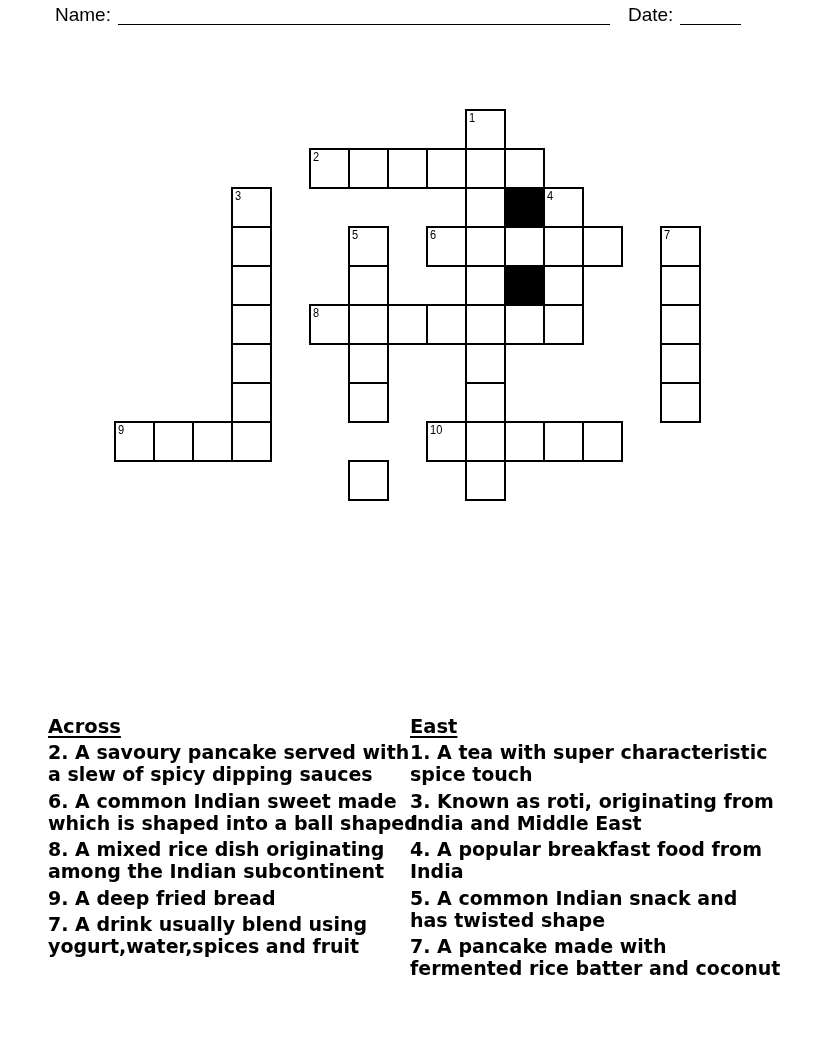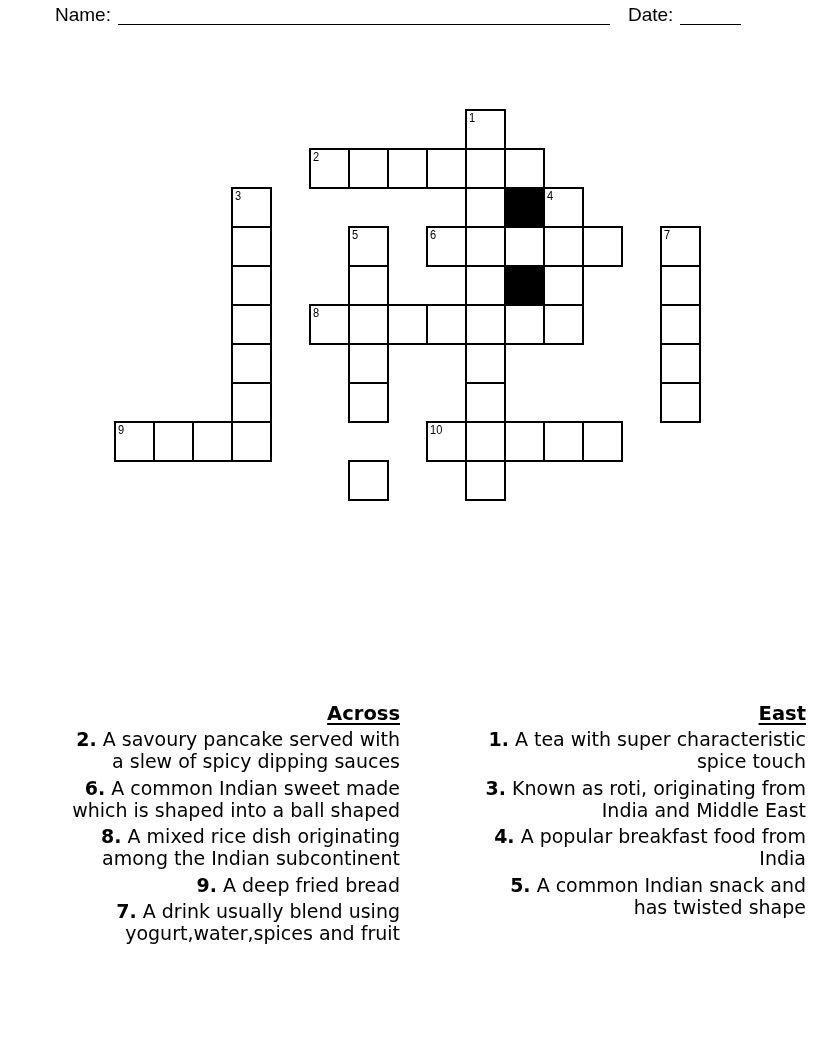--- a/index.html
+++ b/index.html
@@ -63,35 +63,36 @@
   .cellnum {
     position: absolute; top: -1px; left: 2px;
     font-family: "Liberation Sans", sans-serif;
     font-size: 13px; line-height: 15px;
     transform: scaleX(0.85);
     transform-origin: left top;
   }
 
   
   .clues { position: absolute; top: 702px; left: 0; width: 816px; }
-  .clue-col { position: absolute; top: 0; text-align: right; }
+  .clue-col { position: absolute; top: 13px; }
   #across-col { left: 48px;  width: 352px; }
   #down-col   { left: 410px; width: 396px; }
   .clue-heading {
     margin: 0 0 3px 0;
     font-size: 19.5px; line-height: 23px;
     font-weight: bold;
     text-decoration: underline;
     text-decoration-thickness: 2px;
     text-underline-offset: 3px;
   }
   .clue {
     margin: 0 0 4.5px 0;
     font-size: 19px; line-height: 22px;
     white-space: nowrap;
+    font-weight: bold;
   }
 </style>
 </head>
 <body>
 
 <div id="page">
 
   <div class="hdr">
     <span>Name:</span>
       <span class="fill-line name-line"></span>
@@ -187,17 +188,18 @@
           <p class="clue"><b>7.</b> A drink usually blend using<br>yogurt,water,spices and fruit</p>
         </div>
     </div>
     <div class="clue-col" id="down-col">
       <p class="clue-heading">East</p>
       <div>
           <p class="clue"><b>1.</b> A tea with super characteristic<br>spice touch</p>
           <p class="clue"><b>3.</b> Known as roti, originating from<br>India and Middle East</p>
           <p class="clue"><b>4.</b> A popular breakfast food from<br>India</p>
           <p class="clue"><b>5.</b> A common Indian snack and<br>has twisted shape</p>
+          <p class="clue"><b>7.</b> A pancake made with<br>fermented rice batter and coconut</p>
         </div>
     </div>
   </div>
 
 </div>
 
 </body></html>

